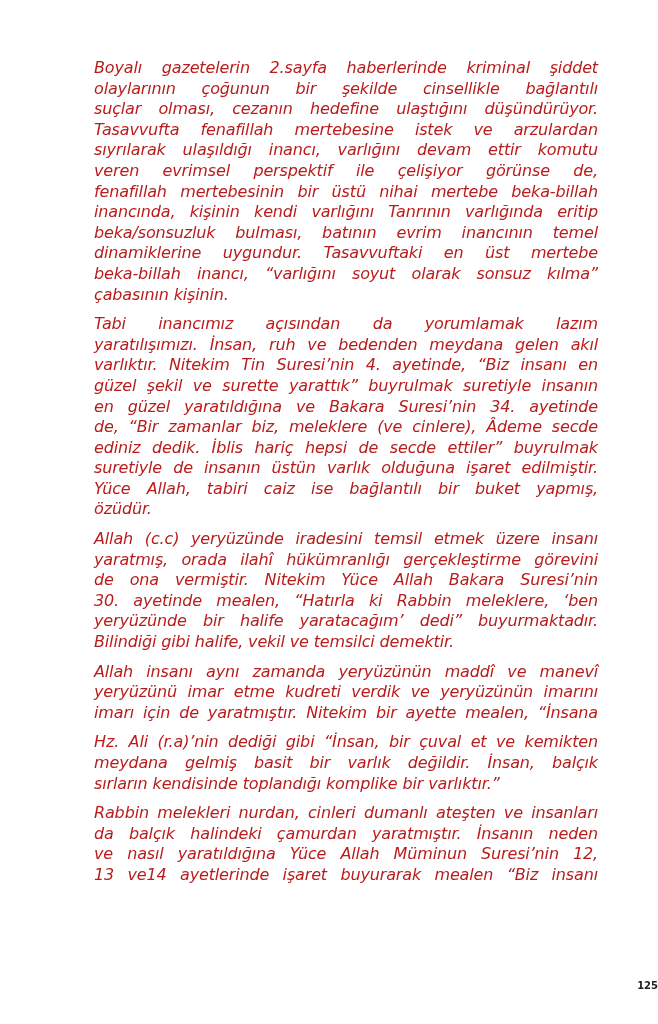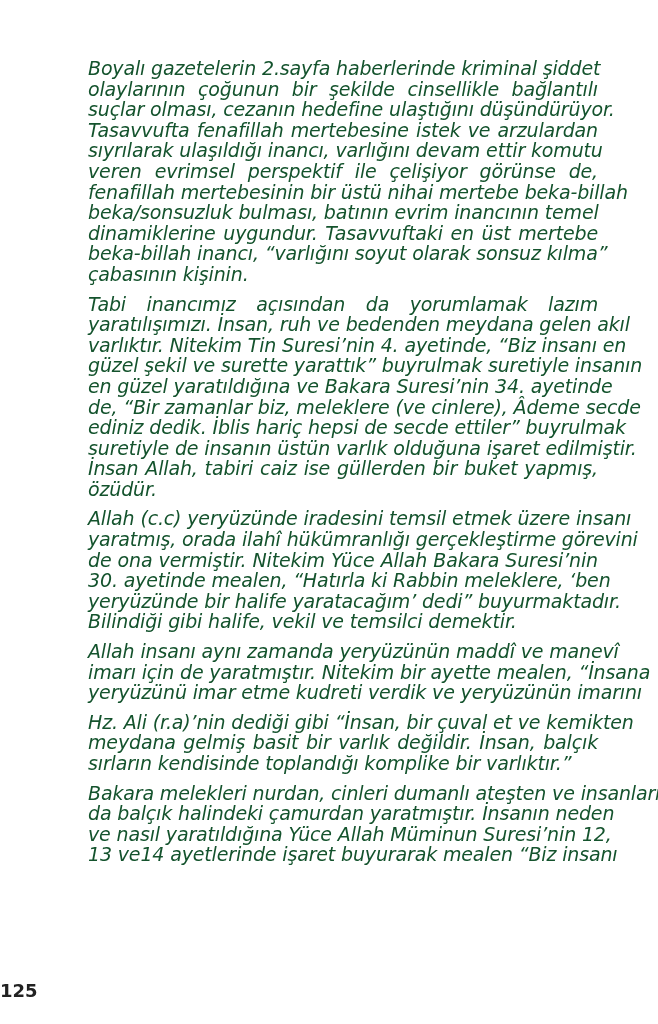--- a/index.html
+++ b/index.html
@@ -3,85 +3,87 @@
 <meta charset="utf-8">
 <style>
   html, body { margin: 0; padding: 0; }
   body {
     width: 658px; height: 1024px; background: #ffffff; position: relative; overflow: hidden;
     font-family: "DejaVu Sans", sans-serif;
   }
   .page { position: absolute; left: 88px; top: 58px; width: 510px; }
   .para { margin: 0 0 9px 0; }
   .line {
-    display: block; font-style: italic; font-size: 19px; line-height: 20.6px; color: #14532d;
+    display: block; font-style: italic; font-size: 16px; line-height: 20.6px; color: #b91c1c;
     text-align: justify; text-align-last: justify; white-space: nowrap; height: 20.6px;
     letter-spacing: -0.15px;
+    margin-left: 6px;
   }
   .line.last { text-align-last: left; }
   .pagenum {
-    position: absolute; left: 0; width: 658px; top: 980px; text-align: left;
-    font-family: "DejaVu Sans", sans-serif; font-weight: bold; font-size: 18px; color: #222;
+    position: absolute; left: 0; width: 658px; top: 980px; text-align: right;
+    font-family: "DejaVu Sans", sans-serif; font-weight: bold; font-size: 10px; color: #222;
   }
 </style>
 </head>
 <body>
 
 <div class="page">
 
   <div class="para">
     <span class="line">Boyalı gazetelerin 2.sayfa haberlerinde kriminal şiddet</span>
     <span class="line">olaylarının çoğunun bir şekilde cinsellikle bağlantılı</span>
     <span class="line">suçlar olması, cezanın hedefine ulaştığını düşündürüyor.</span>
     <span class="line">Tasavvufta fenafillah mertebesine istek ve arzulardan</span>
     <span class="line">sıyrılarak ulaşıldığı inancı, varlığını devam ettir komutu</span>
     <span class="line">veren evrimsel perspektif ile çelişiyor görünse de,</span>
     <span class="line">fenafillah mertebesinin bir üstü nihai mertebe beka-billah</span>
+    <span class="line">inancında, kişinin kendi varlığını Tanrının varlığında eritip</span>
     <span class="line">beka/sonsuzluk bulması, batının evrim inancının temel</span>
     <span class="line">dinamiklerine uygundur. Tasavvuftaki en üst mertebe</span>
     <span class="line">beka-billah inancı, “varlığını soyut olarak sonsuz kılma”</span>
     <span class="line last">çabasının kişinin.</span>
   </div>
 
   <div class="para">
     <span class="line">Tabi inancımız açısından da yorumlamak lazım</span>
     <span class="line">yaratılışımızı. İnsan, ruh ve bedenden meydana gelen akıl</span>
     <span class="line">varlıktır. Nitekim Tin Suresi’nin 4. ayetinde, “Biz insanı en</span>
     <span class="line">güzel şekil ve surette yarattık” buyrulmak suretiyle insanın</span>
     <span class="line">en güzel yaratıldığına ve Bakara Suresi’nin 34. ayetinde</span>
     <span class="line">de, “Bir zamanlar biz, meleklere (ve cinlere), Âdeme secde</span>
     <span class="line">ediniz dedik. İblis hariç hepsi de secde ettiler” buyrulmak</span>
     <span class="line">suretiyle de insanın üstün varlık olduğuna işaret edilmiştir.</span>
-    <span class="line">İnsan Allah, tabiri caiz ise güllerden bir buket yapmış,</span>
+    <span class="line">Yüce Allah, tabiri caiz ise bağlantılı bir buket yapmış,</span>
     <span class="line last">özüdür.</span>
   </div>
 
   <div class="para">
     <span class="line">Allah (c.c) yeryüzünde iradesini temsil etmek üzere insanı</span>
     <span class="line">yaratmış, orada ilahî hükümranlığı gerçekleştirme görevini</span>
     <span class="line">de ona vermiştir. Nitekim Yüce Allah Bakara Suresi’nin</span>
     <span class="line">30. ayetinde mealen, “Hatırla ki Rabbin meleklere, ‘ben</span>
     <span class="line">yeryüzünde bir halife yaratacağım’ dedi” buyurmaktadır.</span>
     <span class="line last">Bilindiği gibi halife, vekil ve temsilci demektir.</span>
   </div>
 
   <div class="para">
     <span class="line">Allah insanı aynı zamanda yeryüzünün maddî ve manevî</span>
+    <span class="line">yeryüzünü imar etme kudreti verdik ve yeryüzünün imarını</span>
     <span class="line">imarı için de yaratmıştır. Nitekim bir ayette mealen, “İnsana</span>
-    <span class="line">yeryüzünü imar etme kudreti verdik ve yeryüzünün imarını</span>
   </div>
 
   <div class="para">
     <span class="line">Hz. Ali (r.a)’nin dediği gibi “İnsan, bir çuval et ve kemikten</span>
     <span class="line">meydana gelmiş basit bir varlık değildir. İnsan, balçık</span>
     <span class="line last">sırların kendisinde toplandığı komplike bir varlıktır.”</span>
   </div>
 
   <div class="para">
-    <span class="line">Bakara melekleri nurdan, cinleri dumanlı ateşten ve insanları</span>
+    <span class="line">Rabbin melekleri nurdan, cinleri dumanlı ateşten ve insanları</span>
     <span class="line">da balçık halindeki çamurdan yaratmıştır. İnsanın neden</span>
     <span class="line">ve nasıl yaratıldığına Yüce Allah Müminun Suresi’nin 12,</span>
     <span class="line">13 ve14 ayetlerinde işaret buyurarak mealen “Biz insanı</span>
   </div>
 
 </div>
 
 <div class="pagenum">125</div>
 
 </body></html>

